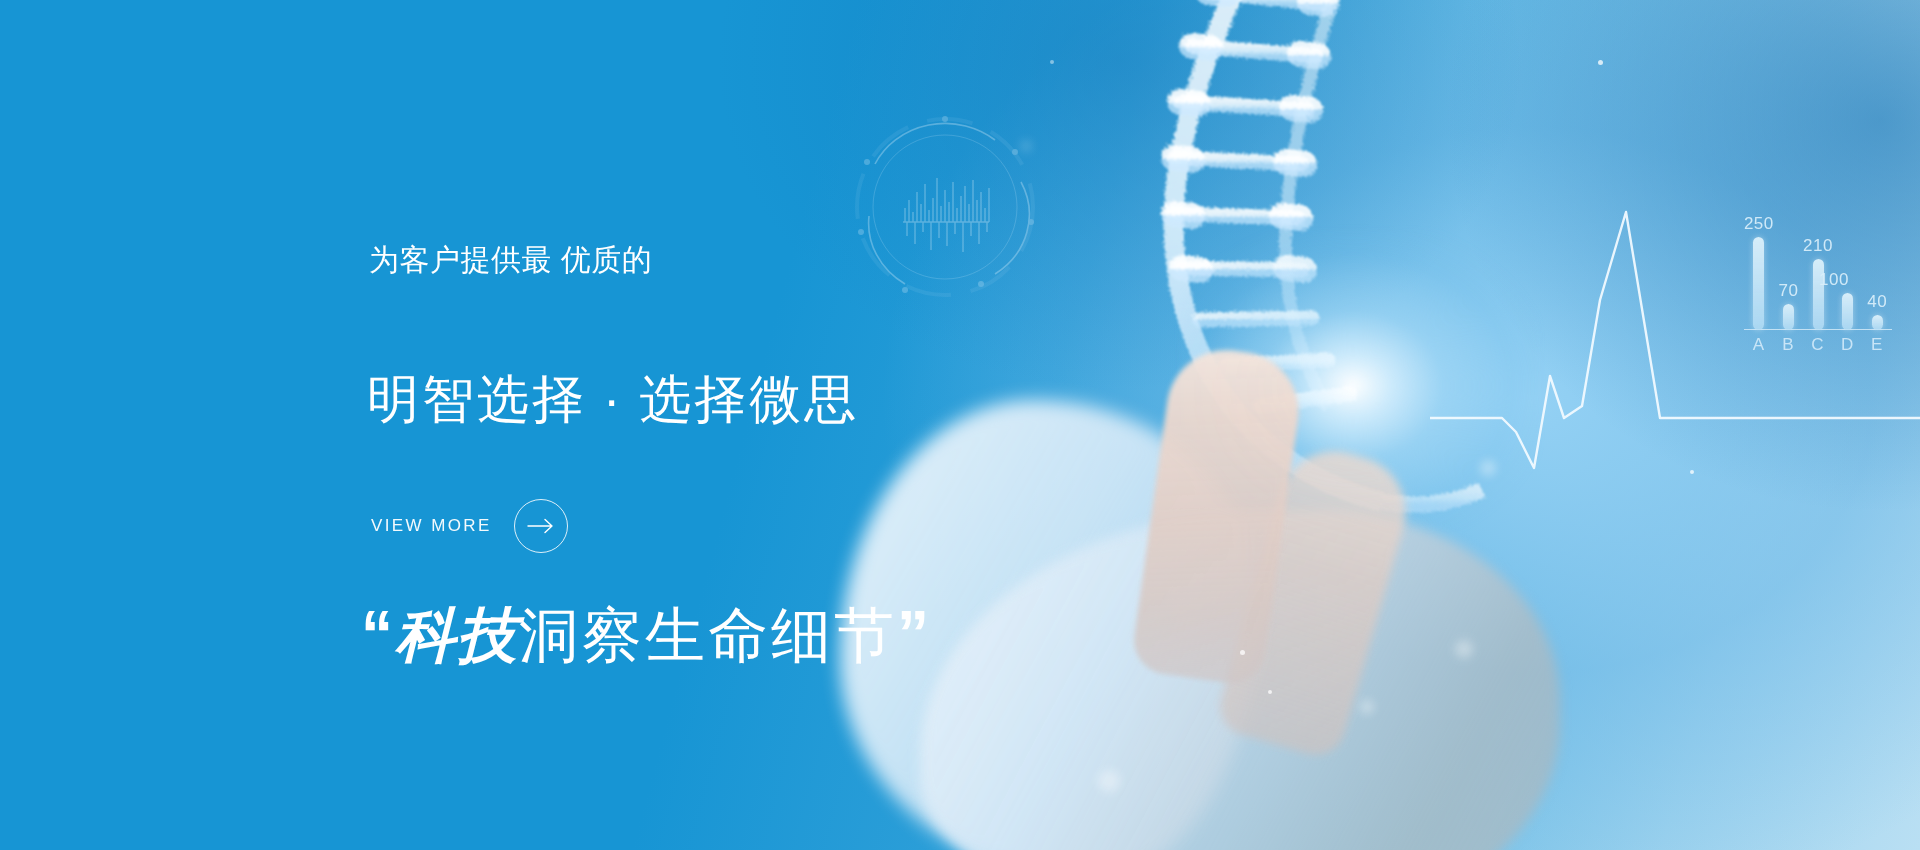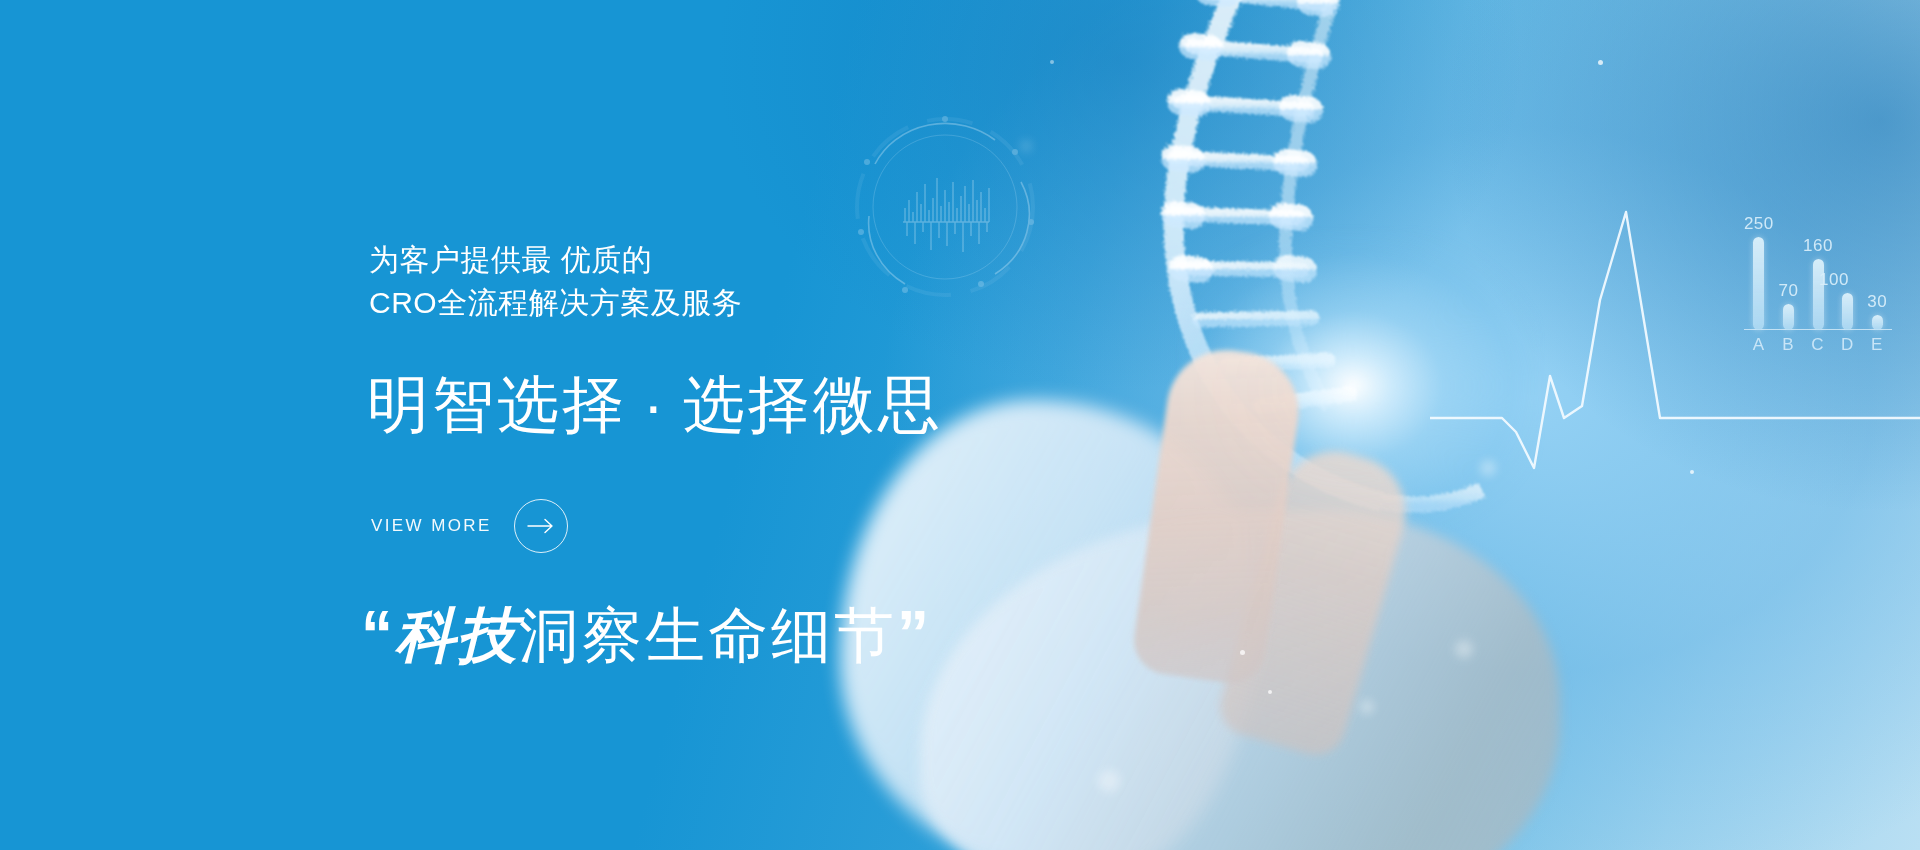--- a/index.html
+++ b/index.html
@@ -128,21 +128,21 @@
     margin-top:34px;
   }
   .subtitle {
     position:absolute; top:205px; left:0;
     font-size:30px; line-height:1.42; color:#ffffff; font-weight:400;
     letter-spacing:.5px; white-space:nowrap;
   }
   .subtitle .ln { display:block; }
   .headline {
     position:absolute; top:336px; left:-2px;
-    font-size:62px; line-height:1.12; color:#ffffff; font-weight:400;
+    font-size:52px; line-height:1.12; color:#ffffff; font-weight:400;
     letter-spacing:3px; white-space:nowrap;
   }
   .headline .dot { padding:0 16px; }
 
   .viewmore {
     position:absolute; top:465px; left:2px;
     display:flex; align-items:center; gap:22px;
     cursor:pointer; user-select:none;
   }
   .viewmore-label {
@@ -275,29 +275,29 @@
           <div class="hud-bar" style="height: 92.8571px;"></div>
         </div>
         <div class="hud-val" style="left: -8.2px; bottom: 95.8571px;">250</div>
         <div class="hud-bar-col" style="left: 38.9px;">
           <div class="hud-bar" style="height: 26px;"></div>
         </div>
         <div class="hud-val" style="left: 21.4px; bottom: 29px;">70</div>
         <div class="hud-bar-col" style="left: 68.5px;">
           <div class="hud-bar" style="height: 70.5714px;"></div>
         </div>
-        <div class="hud-val" style="left: 51px; bottom: 73.5714px;">160</div>
+        <div class="hud-val" style="left: 51px; bottom: 73.5714px;">210</div>
         <div class="hud-bar-col" style="left: 98.1px;">
           <div class="hud-bar" style="height: 37.1429px;"></div>
         </div>
         <div class="hud-val" style="left: 67px; bottom: 40.1429px;">100</div>
         <div class="hud-bar-col" style="left: 127.7px;">
           <div class="hud-bar" style="height: 14.8571px;"></div>
         </div>
-        <div class="hud-val" style="left: 110.2px; bottom: 17.8571px;">30</div>
+        <div class="hud-val" style="left: 110.2px; bottom: 17.8571px;">40</div>
       </div>
     <div class="hud-labels">
         <div class="hud-cat" style="left: -5.2px;">A</div>
         <div class="hud-cat" style="left: 24.4px;">B</div>
         <div class="hud-cat" style="left: 54px;">C</div>
         <div class="hud-cat" style="left: 83.6px;">D</div>
         <div class="hud-cat" style="left: 113.2px;">E</div>
       </div>
   </div>
 
@@ -309,21 +309,20 @@
   <div class="particle" style="left:1268px;top:690px;width:4px;height:4px;"></div>
   <div class="particle soft" style="left:1098px;top:770px;width:22px;height:22px;"></div>
   <div class="particle soft" style="left:1480px;top:460px;width:16px;height:16px;"></div>
   <div class="particle" style="left:1050px;top:60px;width:4px;height:4px;opacity:.6;"></div>
   <div class="particle soft" style="left:1020px;top:140px;width:12px;height:12px;opacity:.5;"></div>
 
   <div class="content">
 
     <div class="subtitle">
       <span class="ln">为客户提供最 优质的</span>
-      <span class="ln">CRO全流程解决方案及服务</span>
     </div>
 
     <div class="headline">
       <span>明智选择</span><span class="dot">·</span><span>选择微思</span>
     </div>
 
     <div class="viewmore">
       <span class="viewmore-label">VIEW MORE</span>
       <span class="circle-arrow">
         <svg width="28" height="16" viewBox="0 0 28 16" xmlns="http://www.w3.org/2000/svg">

